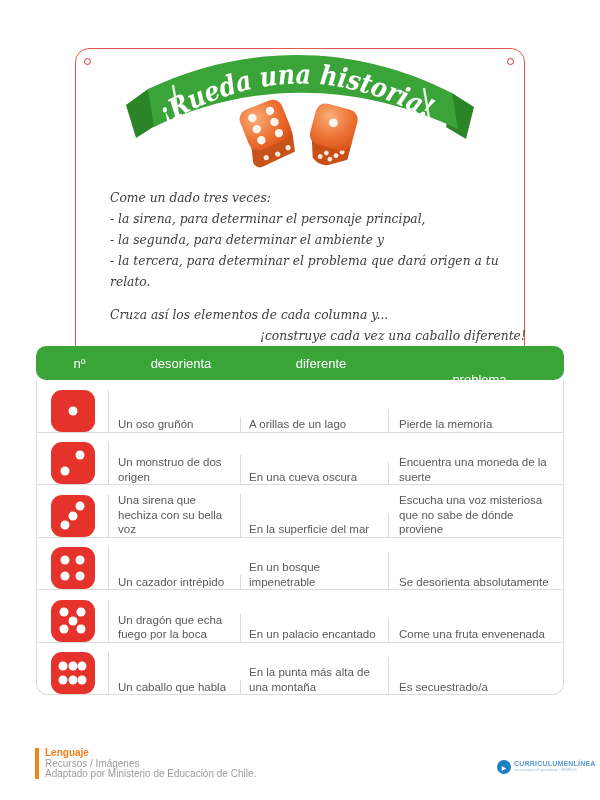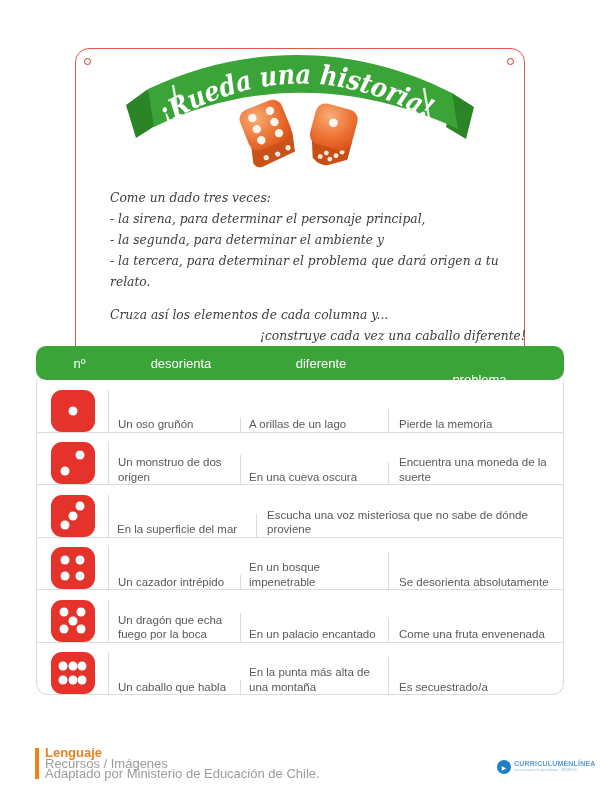--- a/index.html
+++ b/index.html
@@ -41,21 +41,21 @@
   .cell.c2{width:132px;padding:0 6px 0 9px;border-right:1px solid #DCDCDC;box-sizing:border-box;}
   .cell.c3{width:148px;padding:8px 3px 0 8px;border-right:1px solid #DCDCDC;box-sizing:border-box;}
   .cell.c4{flex:1;padding:0 8px 0 10px;}
 
   .die{position:relative;width:44px;height:42px;background:#E5332C;border-radius:11px;}
   .pip{position:absolute;width:9px;height:9px;background:#fff;border-radius:50%;transform:translate(-50%,-50%);}
 
   
   .footer-left{left:35px;top:748px;display:flex;}
   .footer-bar{width:4px;height:31px;background:#EF8318;margin-right:6px;}
-  .footer-lines{font-size:13px;line-height:10.5px;color:#9B9B9B;}
+  .footer-lines{font-size:10px;line-height:10.5px;color:#9B9B9B;}
   .footer-subject{color:#EF8020;font-weight:bold;}
   .logo{left:497px;top:760px;display:flex;align-items:flex-start;}
   .logo-circle{width:14px;height:14px;border-radius:50%;background:#1B7FC2;color:#fff;font-size:6px;
                display:flex;align-items:center;justify-content:center;margin-right:3px;}
   .logo-text{font-size:7px;font-weight:bold;color:#5B9BD0;letter-spacing:.2px;line-height:8px;}
   .logo-tag{font-size:3.5px;color:#9FC0DA;line-height:5px;}
 </style>
 </head>
 <body>
 
@@ -160,20 +160,23 @@
         </div>
     </div>
     <div class="trow">
       <div class="cell c1">
           <div class="die">
             <span class="pip" style="left: 68%; top: 28%;"></span>
             <span class="pip" style="left: 50%; top: 50%;"></span>
             <span class="pip" style="left: 32%; top: 72%;"></span>
           </div>
         </div>
+      <div class="cell c2">
+          <span>Una sirena que hechiza con su bella voz</span>
+        </div>
       <div class="cell c3">
           <span>En la superficie del mar</span>
         </div>
       <div class="cell c4">
           <span>Escucha una voz misteriosa que no sabe de dónde proviene</span>
         </div>
     </div>
     <div class="trow">
       <div class="cell c1">
           <div class="die">

